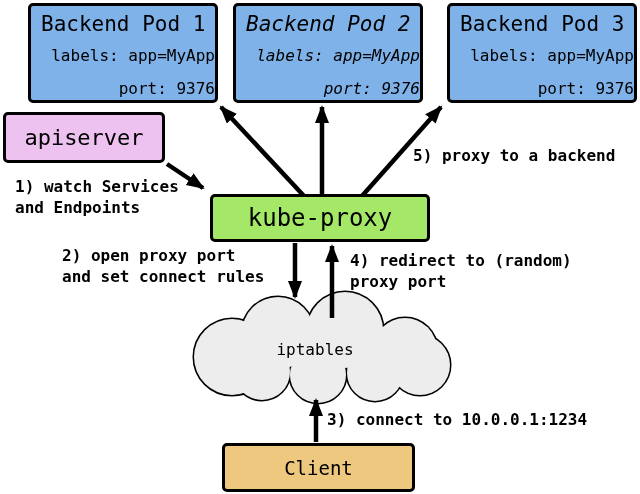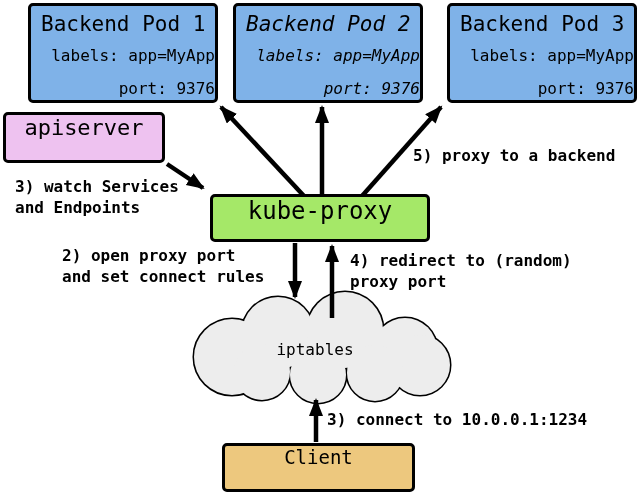--- a/index.html
+++ b/index.html
@@ -28,21 +28,21 @@
   }
   .pod{
     width:190px;height:100px;
     background:var(--pod-fill);
     padding:5px 0 0 10px;
   }
   .pod-title{font-size:21px;line-height:26px;white-space:nowrap;}
   .pod-line{font-size:16px;line-height:19px;margin-top:9px;white-space:nowrap;text-align:right;}
   .pod-line + .pod-line{margin-top:14px;}
   .center-label{
-    display:flex;align-items:flex-start;justify-content:center;
+    display:flex;align-items:center;justify-content:center;
     text-align:center;white-space:nowrap;
   }
   .apiserver{
     left:3px;top:112px;width:162px;height:51px;
     background:var(--apiserver-fill);font-size:22px;
   }
   .kubeproxy{
     left:210px;top:194px;width:220px;height:48px;
     background:var(--kubeproxy-fill);font-size:24px;
   }
@@ -135,21 +135,21 @@
     <span>kube-proxy</span>
   </div>
 
   <div class="iptables-label">iptables</div>
 
   <div class="node center-label client">
     <span>Client</span>
   </div>
 
   <div class="step step-1">
-    <div>3) watch Services</div>
+    <div>1) watch Services</div>
     <div>and Endpoints</div>
   </div>
   <div class="step step-2">
     <div>2) open proxy port</div>
     <div>and set connect rules</div>
   </div>
   <div class="step step-3">
     <div>3) connect to 10.0.0.1:1234</div>
   </div>
   <div class="step step-4">

